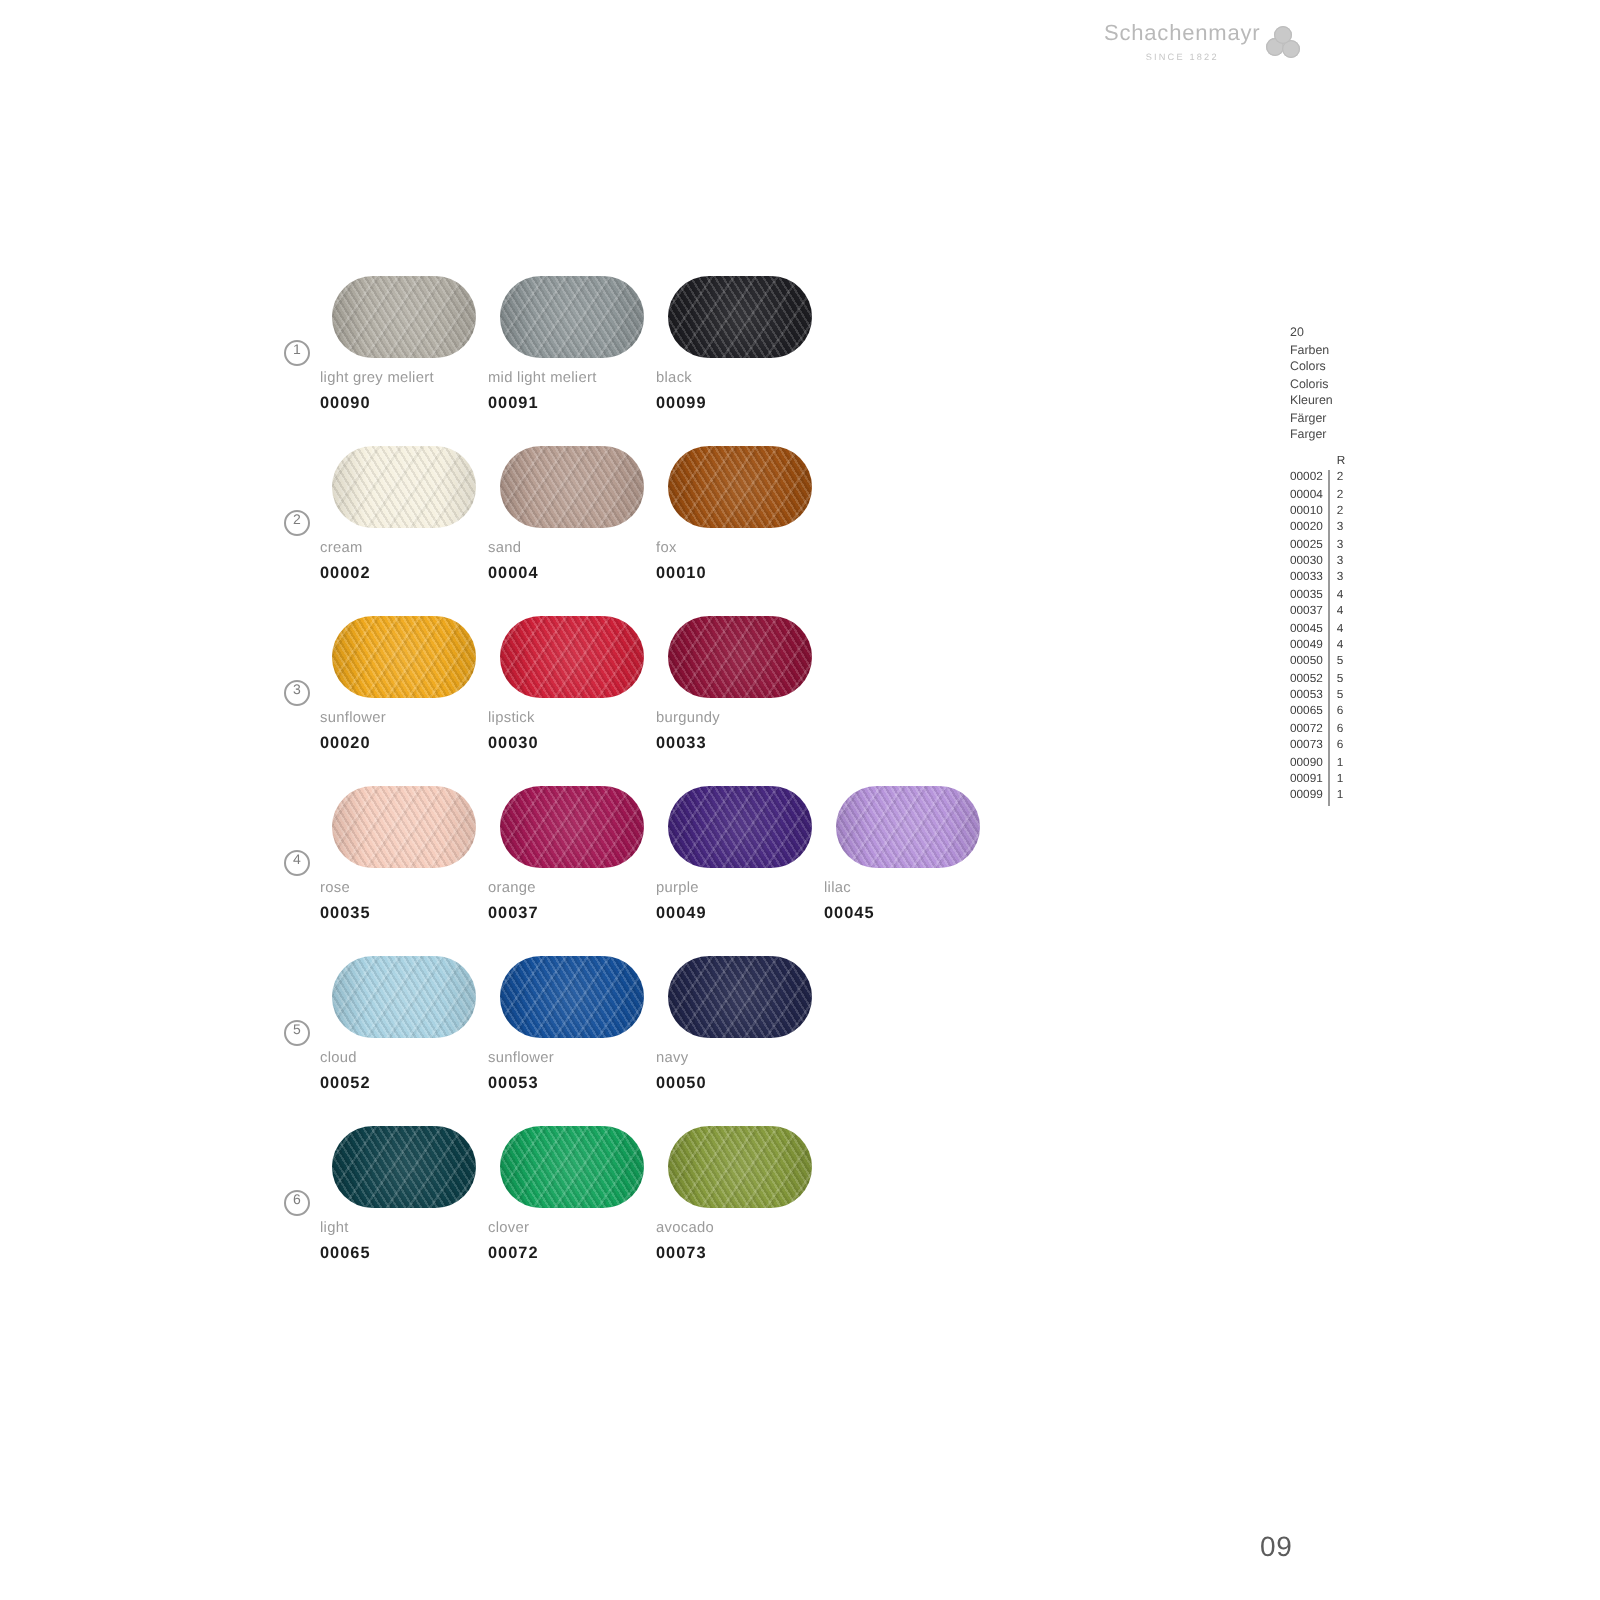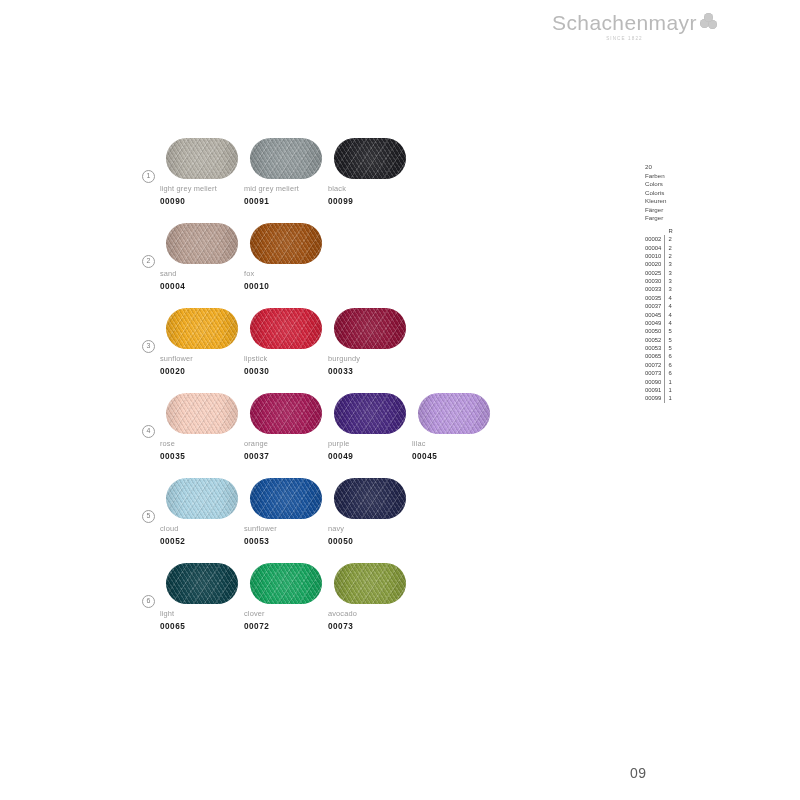--- a/index.html
+++ b/index.html
@@ -12,21 +12,21 @@
     overflow:hidden;
     -webkit-font-smoothing:antialiased;
   }
 
   
   #brand{
     position:absolute; left:552px; top:12px;
     display:flex; align-items:flex-start; gap:3px;
   }
   #brand .wordmark{
-    font-size:21px; letter-spacing:.4px;
+    font-size:11px; letter-spacing:.4px;
     color:#b9b9b9; line-height:1;
     font-family:"Liberation Sans", sans-serif;
   }
   #brand .since{
     font-size:4.6px; letter-spacing:1.1px; color:#c6c6c6;
     text-align:center; margin-top:3px;
   }
   #brand .yarnmark{ position:relative; width:20px; height:17px; margin-top:1px; }
   #brand .yarnmark i{
     position:absolute; display:block; border-radius:50%;
@@ -120,33 +120,38 @@
     <div class="shade-row">
       <div class="row-badge">1</div>
       <div class="swatch-strip">
         <div class="swatch">
           <div class="skein" style="background: rgb(178, 174, 164);"></div>
           <div class="name">light grey meliert</div>
           <div class="code">00090</div>
         </div>
         <div class="swatch">
           <div class="skein" style="background: rgb(141, 150, 152);"></div>
-          <div class="name">mid grey meliert</div>
+          <div class="name">mid light meliert</div>
           <div class="code">00091</div>
         </div>
         <div class="swatch">
           <div class="skein" style="background: rgb(31, 31, 36);"></div>
           <div class="name">black</div>
           <div class="code">00099</div>
         </div>
       </div>
     </div>
     <div class="shade-row">
       <div class="row-badge">2</div>
       <div class="swatch-strip">
+        <div class="swatch">
+          <div class="skein" style="background: rgb(246, 241, 224);"></div>
+          <div class="name">cream</div>
+          <div class="code">00002</div>
+        </div>
         <div class="swatch">
           <div class="skein" style="background: rgb(183, 157, 145);"></div>
           <div class="name">sand</div>
           <div class="code">00004</div>
         </div>
         <div class="swatch">
           <div class="skein" style="background: rgb(157, 79, 16);"></div>
           <div class="name">fox</div>
           <div class="code">00010</div>
         </div>

